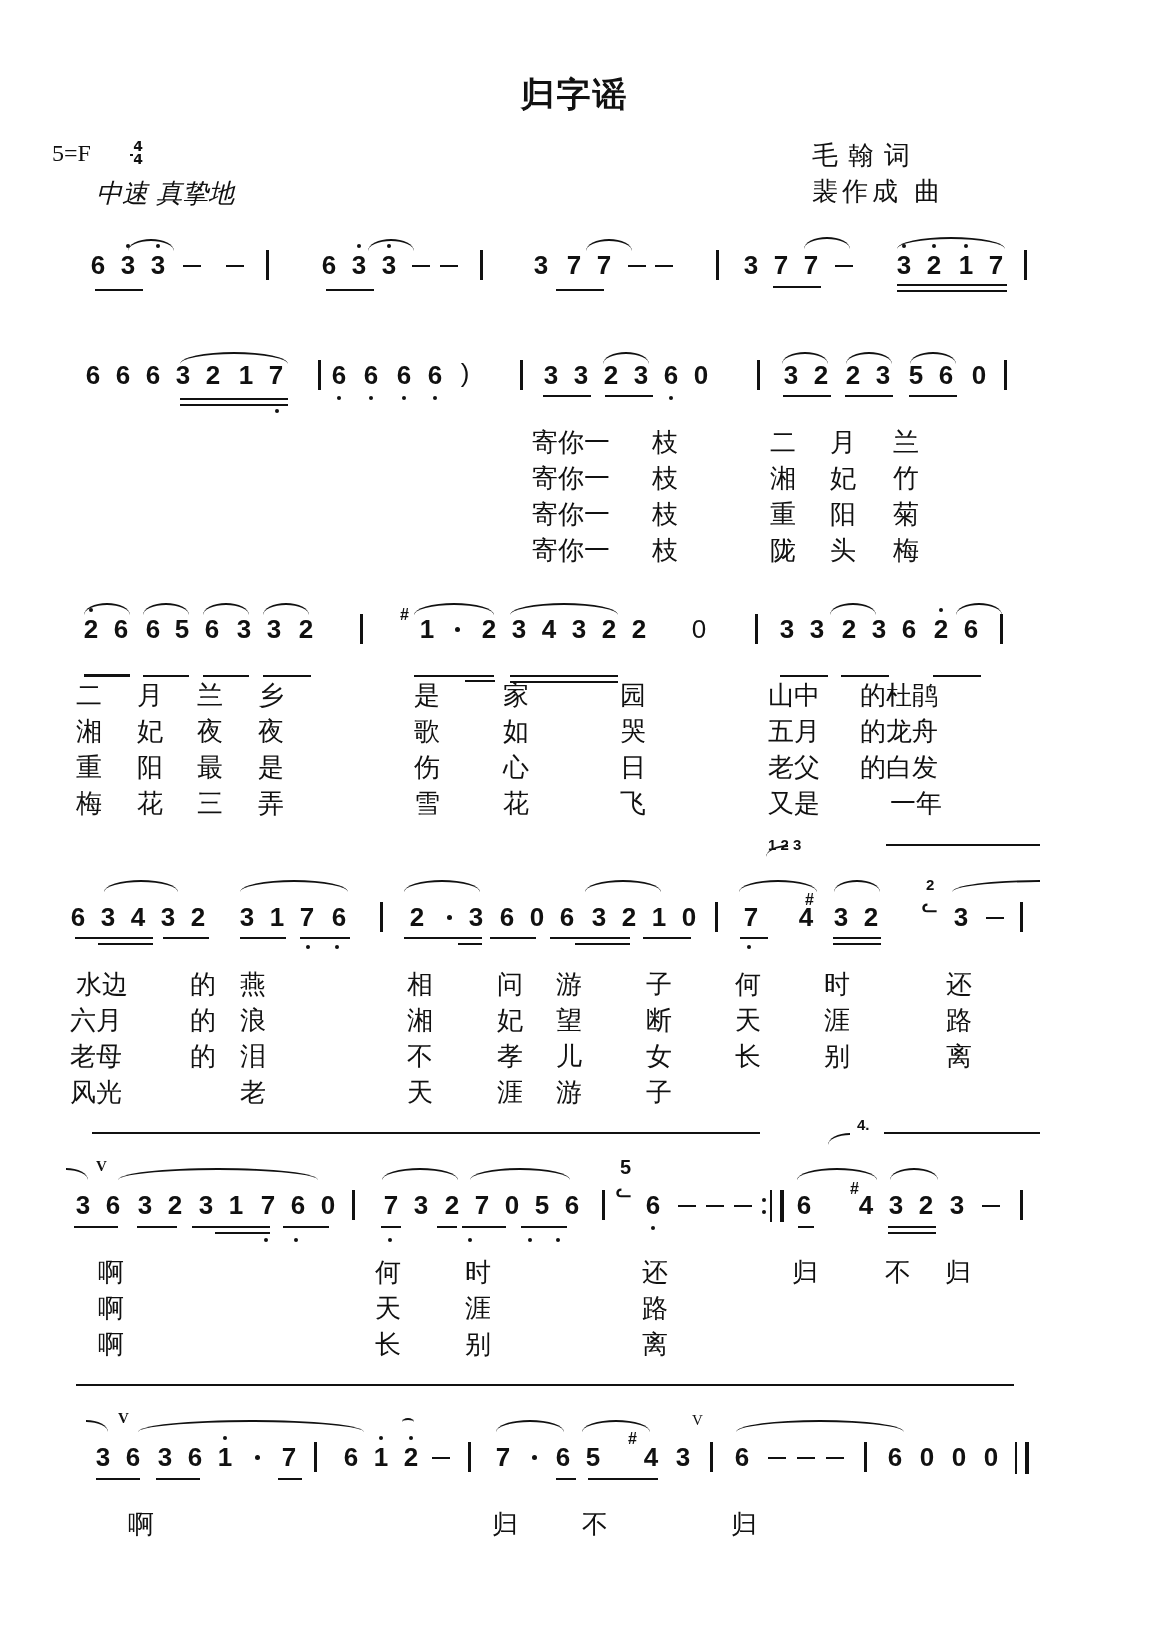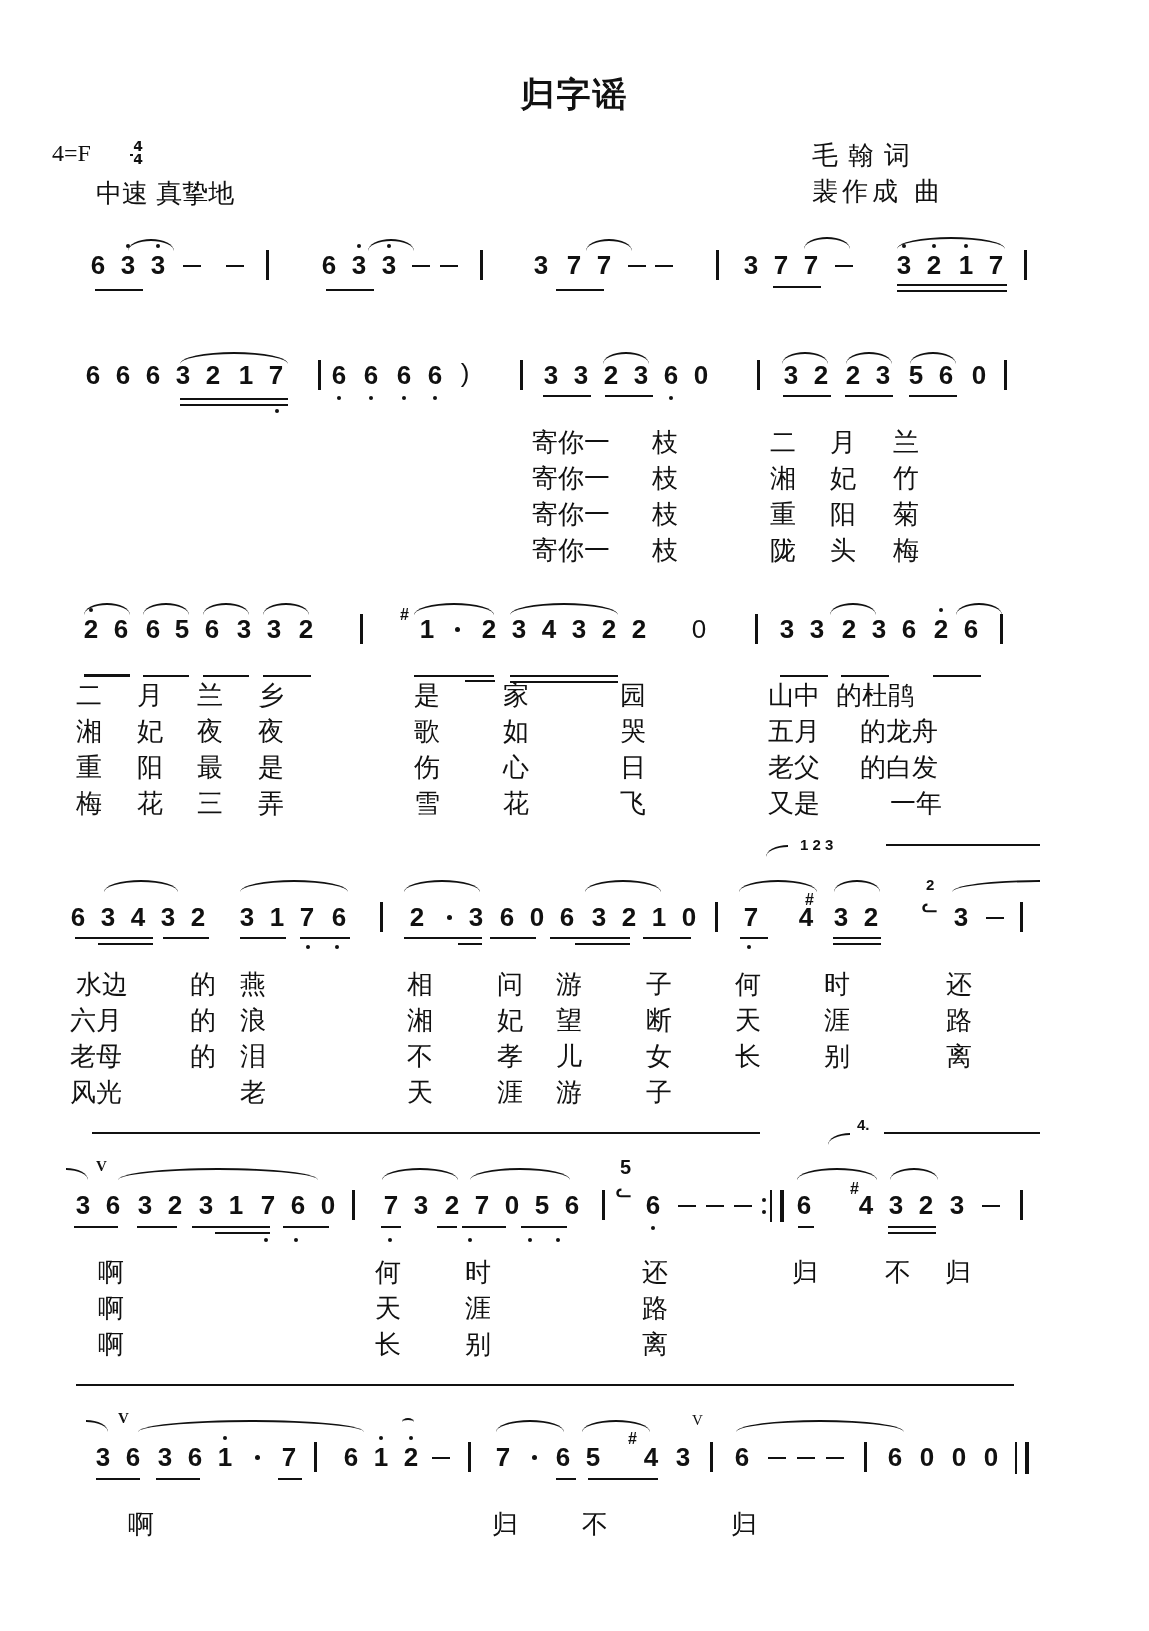--- a/index.html
+++ b/index.html
@@ -3,21 +3,21 @@
 <meta charset="utf-8">
 <style>
   html, body { margin: 0; padding: 0; background: #ffffff; }
   body { width: 1149px; height: 1631px; position: relative; overflow: hidden; color: #111; font-family: "DejaVu Sans", sans-serif; }
   .abs { position: absolute; }
   .title { left: 0; width: 1149px; top: 72px; text-align: center; font-size: 34px; font-weight: bold; letter-spacing: 2px; }
   .meta { font-family: "DejaVu Serif", serif; font-size: 26px; }
   .key { left: 52px; top: 140px; font-family: "Liberation Serif", serif; font-size: 24px; }
   .frac { left: 130px; top: 140px; font-size: 14px; font-weight: bold; line-height: 13px; text-align: center; width: 16px; }
   .frac .bar { display:block; height:2px; background:#111; margin:1px 0; }
-  .tempo { left: 96px; top: 176px; }
+  .tempo { left: 96px; top: 176px; font-style: italic; }
   .lyricist { left: 812px; top: 138px; letter-spacing: 10px; }
   .composer { left: 812px; top: 174px; letter-spacing: 4px; }
   .n { position: absolute; font-family: "Liberation Sans", sans-serif; font-weight: bold; font-size: 26px; width: 22px; text-align: center; line-height: 30px; }
   .n .dt { position: absolute; left: 9px; width: 4px; height: 4px; background: #111; border-radius: 50%; }
   .n .dt.up { top: -6px; }
   .n .dt.dn { top: 36px; }
   .bl { position: absolute; height: 2px; background: #111; }
   .bar { position: absolute; width: 3px; height: 30px; background: #111; }
   .slur { position: absolute; height: 10px; border-top: 2px solid #111; border-radius: 50% 50% 0 0 / 100% 100% 0 0; }
   .sharp { position: absolute; font-size: 16px; font-weight: bold; font-family: "Liberation Sans", sans-serif; }
@@ -26,21 +26,21 @@
   .lyr { position: absolute; font-family: "DejaVu Serif", serif; font-size: 26px; line-height: 36px; white-space: pre; }
   .hline { position: absolute; height: 2px; background: #111; }
   .dbar { position: absolute; width: 8px; height: 32px; border-left: 2px solid #111; border-right: 4px solid #111; }
   .rep { position: absolute; width: 14px; height: 32px; }
   .rep i { position: absolute; left: 0; width: 4px; height: 4px; border-radius: 50%; background: #111; }
 </style>
 </head>
 <body>
 
 <div class="abs title">归字谣</div>
-<div class="abs key">4=F</div>
+<div class="abs key">5=F</div>
 <div class="abs frac">
   <span>4</span>
   <span class="bar"></span>
   <span>4</span>
 </div>
 <div class="abs meta tempo">中速 真挚地</div>
 <div class="abs meta lyricist">毛翰词</div>
 <div class="abs meta composer">裴作成 曲</div>
 
 <div>
@@ -216,21 +216,21 @@
 
   <div>
     <div class="lyr" style="left:76px;top:677px">二</div>
     <div class="lyr" style="left:137px;top:677px">月</div>
     <div class="lyr" style="left:197px;top:677px">兰</div>
     <div class="lyr" style="left:258px;top:677px">乡</div>
     <div class="lyr" style="left:414px;top:677px">是</div>
     <div class="lyr" style="left:503px;top:677px">家</div>
     <div class="lyr" style="left:620px;top:677px">园</div>
     <div class="lyr" style="left:768px;top:677px">山中</div>
-    <div class="lyr" style="left:836px;top:677px">的杜鹃</div>
+    <div class="lyr" style="left:860px;top:677px">的杜鹃</div>
 
     <div class="lyr" style="left:76px;top:713px">湘</div>
     <div class="lyr" style="left:137px;top:713px">妃</div>
     <div class="lyr" style="left:197px;top:713px">夜</div>
     <div class="lyr" style="left:258px;top:713px">夜</div>
     <div class="lyr" style="left:414px;top:713px">歌</div>
     <div class="lyr" style="left:503px;top:713px">如</div>
     <div class="lyr" style="left:620px;top:713px">哭</div>
     <div class="lyr" style="left:768px;top:713px">五月</div>
     <div class="lyr" style="left:860px;top:713px">的龙舟</div>
@@ -253,21 +253,21 @@
     <div class="lyr" style="left:503px;top:785px">花</div>
     <div class="lyr" style="left:620px;top:785px">飞</div>
     <div class="lyr" style="left:768px;top:785px">又是</div>
     <div class="lyr" style="left:890px;top:785px">一年</div>
   </div>
 </div>
 
 <div>
 
   <div class="slur" style="left:766px;top:845px;width:22px;border-radius:100% 0 0 0 / 100% 0 0 0"></div>
-  <div class="small" style="left:800px;top:836px">1 2 3</div>
+  <div class="small" style="left:768px;top:836px">1 2 3</div>
   <div class="hline" style="left:886px;top:844px;width:154px"></div>
 
   <div class="n" style="left:67px;top:902px">6</div>
   <div class="n" style="left:97px;top:902px">3</div>
   <div class="n" style="left:127px;top:902px">4</div>
   <div class="n" style="left:157px;top:902px">3</div>
   <div class="n" style="left:187px;top:902px">2</div>
   <div class="bl" style="left:75px;top:937px;width:78px"></div>
   <div class="bl" style="left:98px;top:943px;width:55px"></div>
   <div class="bl" style="left:163px;top:937px;width:46px"></div>

